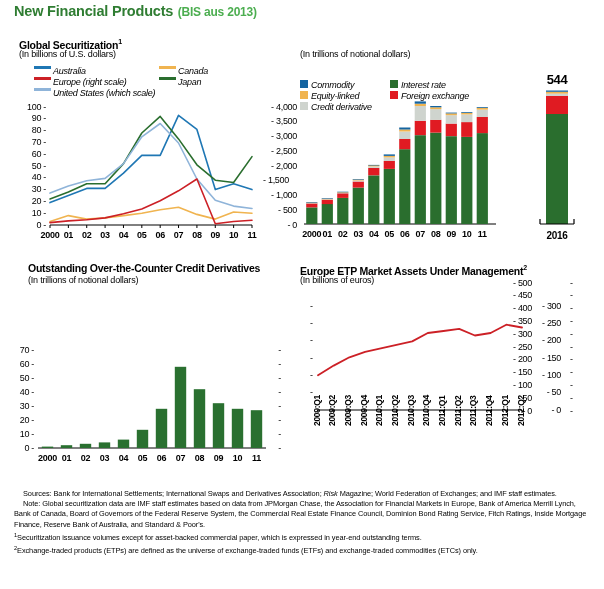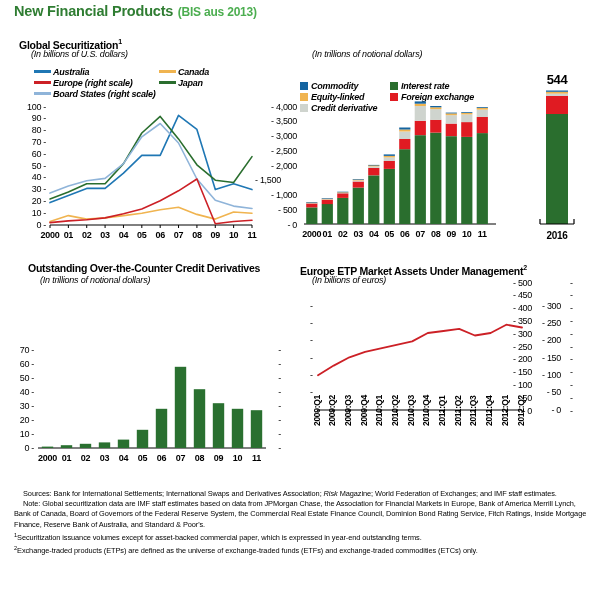--- a/index.html
+++ b/index.html
@@ -9,24 +9,24 @@
     color:#000;
     -webkit-font-smoothing:antialiased;
   }
   .hdr{position:absolute;left:14px;top:2px;white-space:nowrap;}
   .hdr .t1{font-size:14.5px;font-weight:bold;color:#2f7d32;letter-spacing:-0.2px;}
   .hdr .t2{font-size:12px;font-weight:bold;color:#4cae50;letter-spacing:-0.2px;}
 
   .panel{position:absolute;}
   .ptitle{font-size:10.5px;font-weight:bold;letter-spacing:-0.25px;white-space:nowrap;line-height:12px;}
   .ptitle sup{font-size:7px;font-weight:bold;}
-  .psub{font-size:9px;font-style:italic;letter-spacing:-0.2px;white-space:nowrap;line-height:11px;margin-left:12px;}
+  .psub{font-size:9px;letter-spacing:-0.2px;white-space:nowrap;line-height:11px;}
 
   .legend{position:absolute;font-size:9px;font-style:italic;letter-spacing:-0.25px;}
-  .lgrow{display:flex;align-items:center;white-space:nowrap;height:11px;font-weight:bold;}
+  .lgrow{display:flex;white-space:nowrap;height:11px;}
   .lgline{width:17px;height:2.5px;margin-right:2px;flex:none;}
   .lgsw{width:8px;height:8px;margin-right:3px;flex:none;}
 
   .plot{position:absolute;}
   .axis-l,.axis-r{position:absolute;font-size:9px;letter-spacing:-0.3px;}
   .tk{position:absolute;white-space:nowrap;line-height:9px;}
   .xlab{position:absolute;font-size:9px;font-weight:bold;letter-spacing:-0.3px;white-space:nowrap;text-align:center;}
   .xlab-rot{position:absolute;font-size:8.5px;font-weight:bold;letter-spacing:-0.3px;white-space:nowrap;
             transform-origin:left bottom;transform:rotate(-90deg);}
   .bigval{position:absolute;font-size:13px;font-weight:bold;letter-spacing:-0.4px;}
@@ -57,21 +57,21 @@
         <div class="lgrow">
           <span class="lgline" style="background:#1f77b4;"></span>
           <span>Australia</span>
         </div>
         <div class="lgrow">
           <span class="lgline" style="background:#cc2026;"></span>
           <span>Europe (right scale)</span>
         </div>
         <div class="lgrow">
           <span class="lgline" style="background:#8fb4d9;"></span>
-          <span>Board States (right scale)</span>
+          <span>United States (which scale)</span>
         </div>
       </div>
       <div style="width:110px;">
         <div class="lgrow">
           <span class="lgline" style="background:#f0b450;"></span>
           <span>Canada</span>
         </div>
         <div class="lgrow">
           <span class="lgline" style="background:#2a6e2e;"></span>
           <span>Japan</span>
@@ -91,21 +91,21 @@
         <div class="tk" style="left: 0px; top: 50.7px; width: 32px; text-align: right;">60 -</div>
         <div class="tk" style="left: 0px; top: 38.9px; width: 32px; text-align: right;">70 -</div>
         <div class="tk" style="left: 0px; top: 27.1px; width: 32px; text-align: right;">80 -</div>
         <div class="tk" style="left: 0px; top: 15.3px; width: 32px; text-align: right;">90 -</div>
         <div class="tk" style="left: 0px; top: 3.5px; width: 32px; text-align: right;">100 -</div>
       </div>
     <div class="axis-r" id="p1yr">
         <div class="tk" style="left: 241px; top: 121.5px; width: 42px; text-align: right;">- 0</div>
         <div class="tk" style="left: 241px; top: 106.75px; width: 42px; text-align: right;">- 500</div>
         <div class="tk" style="left: 241px; top: 92px; width: 42px; text-align: right;">- 1,000</div>
-        <div class="tk" style="left: 241px; top: 77.25px; width: 42px; text-align: left;">- 1,500</div>
+        <div class="tk" style="left: 241px; top: 77.25px; width: 42px; text-align: center;">- 1,500</div>
         <div class="tk" style="left: 241px; top: 62.5px; width: 42px; text-align: right;">- 2,000</div>
         <div class="tk" style="left: 241px; top: 47.75px; width: 42px; text-align: right;">- 2,500</div>
         <div class="tk" style="left: 241px; top: 33px; width: 42px; text-align: right;">- 3,000</div>
         <div class="tk" style="left: 241px; top: 18.25px; width: 42px; text-align: right;">- 3,500</div>
         <div class="tk" style="left: 241px; top: 3.5px; width: 42px; text-align: right;">- 4,000</div>
       </div>
     <svg id="p1svg" width="278" height="160">
         <line x1="36" y1="126" x2="238" y2="126" stroke="#000" stroke-width="1"></line>
         <line x1="36" y1="126" x2="36" y2="129" stroke="#000" stroke-width="1"></line>
         <line x1="54.36363636363636" y1="126" x2="54.36363636363636" y2="129" stroke="#000" stroke-width="1"></line>

